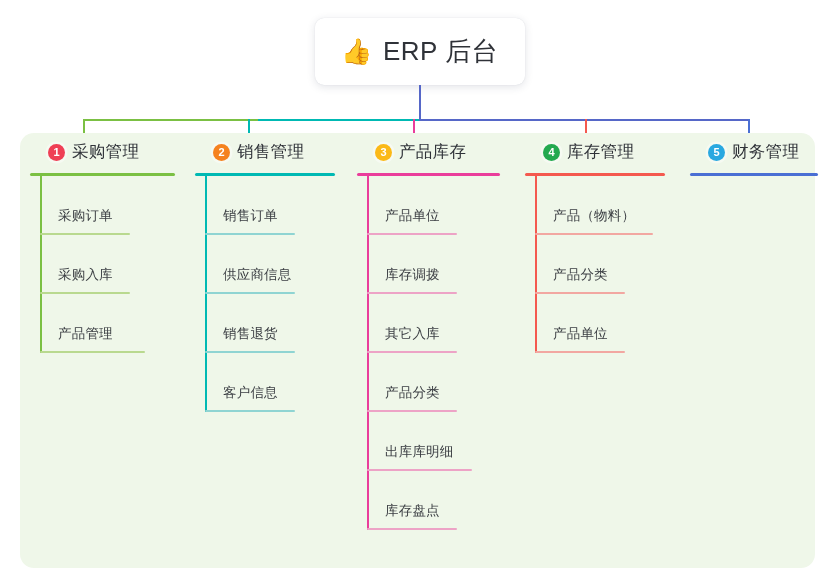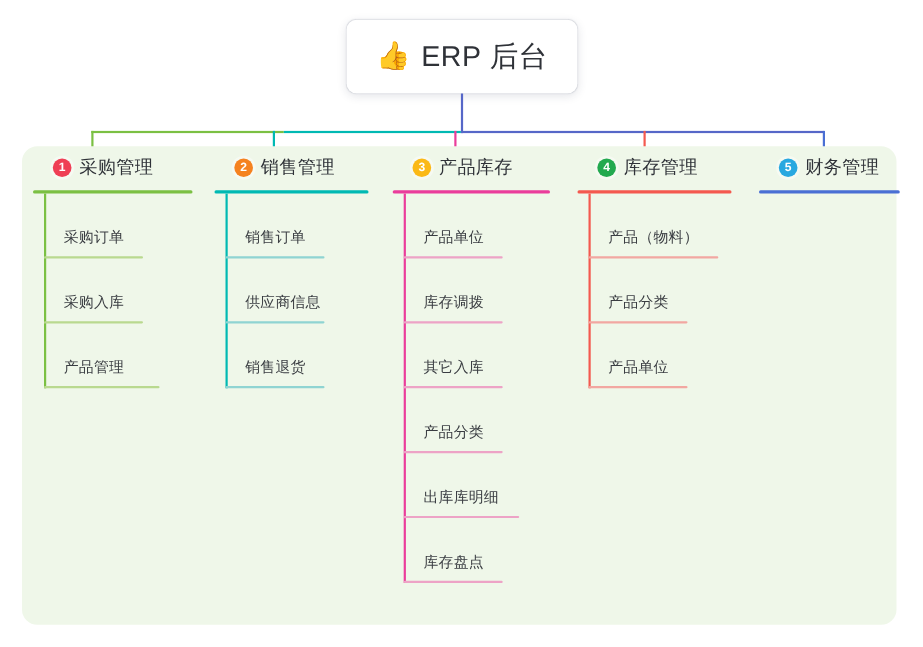--- a/index.html
+++ b/index.html
@@ -206,20 +206,25 @@
           <div class="item">
             <span class="spine" style="background: rgb(0, 185, 179);"></span>
             <span class="label">供应商信息</span>
             <span class="rule" style="background: rgb(143, 212, 210); width: 90px;"></span>
           </div>
           <div class="item">
             <span class="spine" style="background: rgb(0, 185, 179);"></span>
             <span class="label">销售退货</span>
             <span class="rule" style="background: rgb(143, 212, 210); width: 90px;"></span>
           </div>
+          <div class="item">
+            <span class="spine" style="background: rgb(0, 185, 179);"></span>
+            <span class="label">客户信息</span>
+            <span class="rule" style="background: rgb(143, 212, 210); width: 90px;"></span>
+          </div>
         </div>
       </div>
       <div class="column" style="left: 337px; width: 143px;">
         <div class="col-head">
           <span class="badge" style="background: rgb(251, 185, 23);">3</span>
           <span class="col-title">产品库存</span>
         </div>
         <div class="col-rule" style="background: rgb(234, 61, 155); width: 143px;"></div>
         <div class="items">
           <div class="item">

